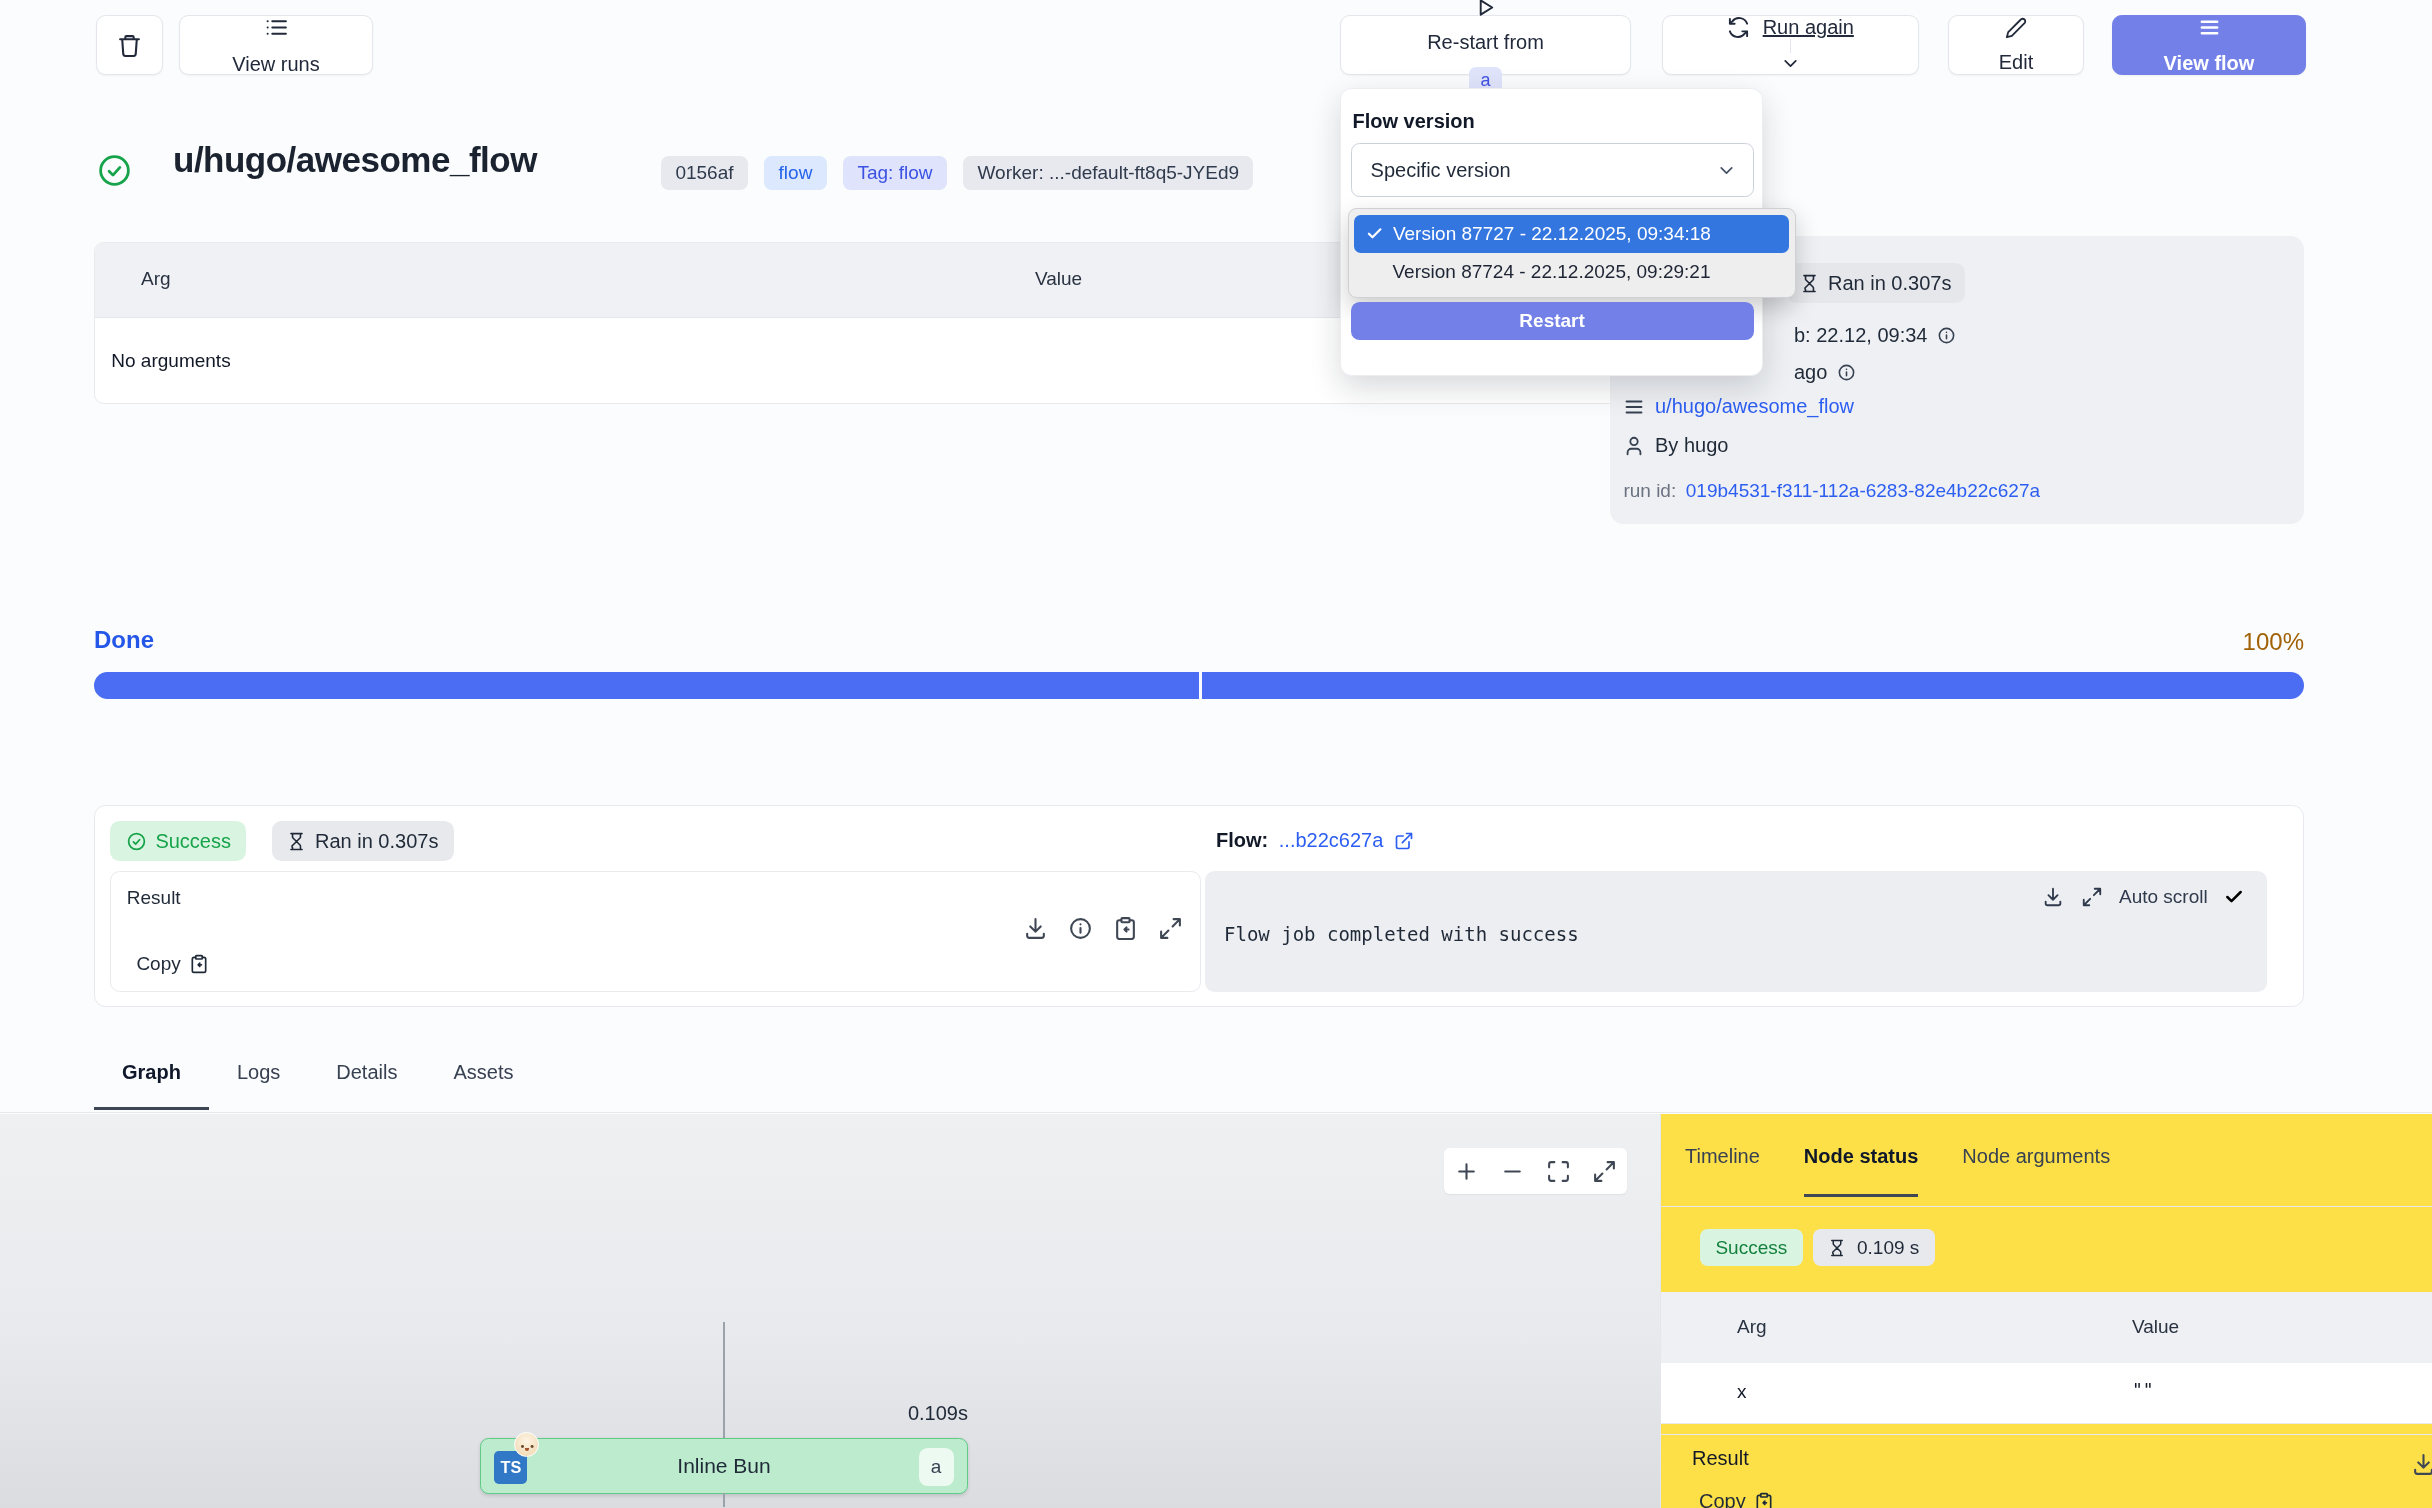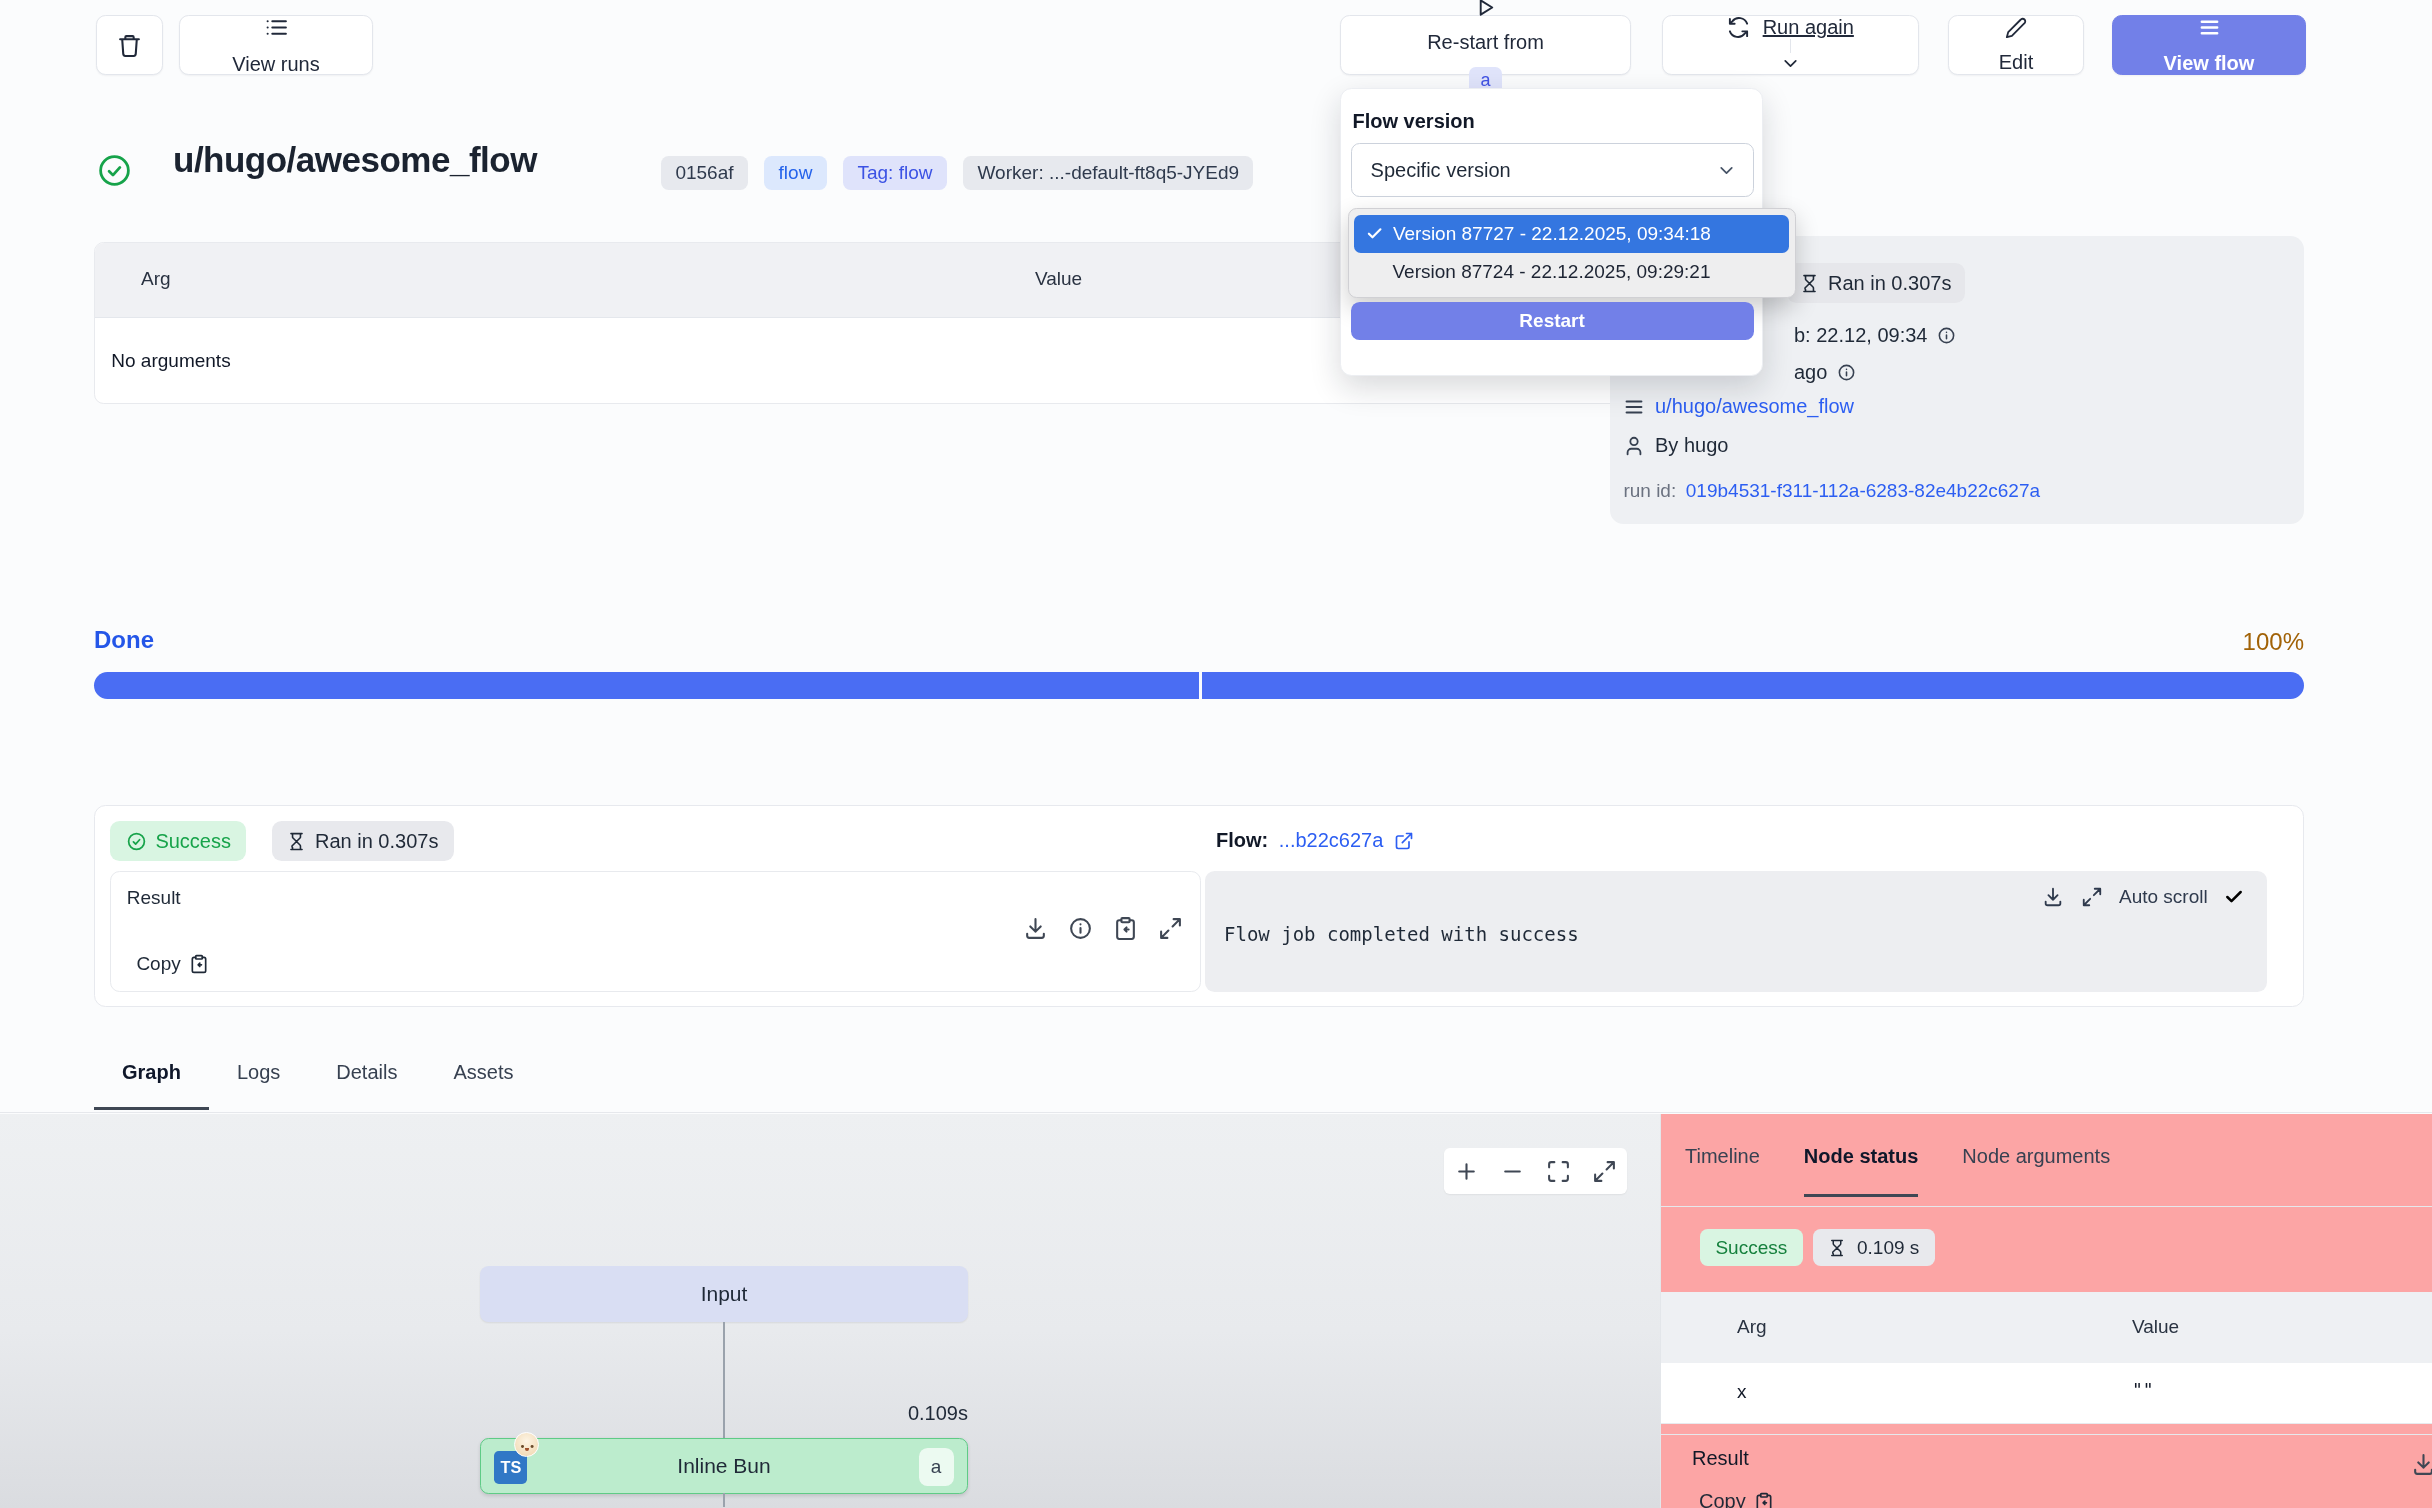--- a/index.html
+++ b/index.html
@@ -87,21 +87,21 @@
   #edge2 { top: 379px; height: 14.4px; }
   #node-duration { position: absolute; left: 893px; top: 288px; width: 75px; text-align: right; font-size: 20px; color: #1f2937; }
   #node-bun { position: absolute; left: 480px; top: 324px; width: 488px; height: 56px; background: #bceccd; border: 1.4px solid #5fcb86; border-radius: 8.6px; display: flex; align-items: center; justify-content: center; font-size: 21px; color: #1f2937; box-shadow: 0 1.9px 3.8px rgba(0,0,0,.12); cursor: pointer; }
   #node-bun .ts { position: absolute; left: 13.4px; top: 11.5px; width: 33px; height: 33px; background: #3178c6; border-radius: 4.8px; color: #fff; font-size: 16.3px; font-weight: 700; display: flex; align-items: center; justify-content: center; }
   #node-bun .bun-face { position: absolute; left: 33px; top: -6.7px; width: 25px; height: 25px; border-radius: 50%; background: radial-gradient(circle at 50% 35%, #fdf4e4 0%, #f3ddba 75%, #e4c493 100%); border: 1px solid #ffffff; }
   #node-bun .bun-face::before { content: ""; position: absolute; left: 5.8px; top: 11.5px; width: 2.9px; height: 2.9px; border-radius: 50%; background: #6b4b2a; box-shadow: 9.6px 0 0 #6b4b2a; }
   #node-bun .bun-face::after { content: ""; position: absolute; left: 9.6px; top: 14.4px; width: 4.8px; height: 2.9px; border-radius: 0 0 3.8px 3.8px; background: #a0522d; }
   #node-bun .a-pill { position: absolute; right: 13.4px; top: 8.6px; width: 35px; height: 38px; background: rgba(255,255,255,.72); border-radius: 8.6px; display: flex; align-items: center; justify-content: center; font-size: 19px; color: #374151; }
 
   
-  #node-panel { left: 1660px; top: 1114px; width: 772px; height: 394px; background: #fca5a5; border-left: 1px solid #e3e6ea; }
+  #node-panel { left: 1660px; top: 1114px; width: 772px; height: 394px; background: #fde047; border-left: 1px solid #e3e6ea; }
   #np-tabs { position: absolute; left: 24px; top: 31px; display: flex; gap: 44px; }
   #np-tabs .tab { font-size: 20px; color: #374151; padding-bottom: 26px; cursor: pointer; }
   #np-tabs .tab.active { font-weight: 700; color: #0f172a; border-bottom: 3.8px solid #3f4754; }
   #np-hairline { position: absolute; left: 0; top: 92px; width: 772px; height: 1px; background: #e6e8ec; }
   #np-success { position: absolute; left: 39px; top: 115px; height: 37px; padding: 0 15.4px; background: #d9f5e2; border-radius: 7.7px; color: #15803d; font-size: 19px; }
   #np-dur { position: absolute; left: 152px; top: 115px; height: 37px; padding: 0 15.4px; gap: 10.6px; background: #e8e9ed; border-radius: 7.7px; color: #1f2937; font-size: 19px; }
   #np-table-head { position: absolute; left: 0; top: 178px; width: 772px; height: 71px; background: #eef0f3; font-size: 19px; color: #293241; }
   #np-table-head .c1 { position: absolute; left: 76px; top: 24px; }
   #np-table-head .c2 { position: absolute; left: 471px; top: 24px; }
   #np-row { position: absolute; left: 0; top: 249px; width: 772px; height: 61px; background: #fff; border-bottom: 1px solid #e8eaee; font-size: 19px; color: #111827; }
@@ -336,23 +336,20 @@
         <svg class="ic" width="25" height="25" viewBox="0 0 24 24">
           <path d="M8 3H5a2 2 0 0 0-2 2v3M16 3h3a2 2 0 0 1 2 2v3M8 21H5a2 2 0 0 1-2-2v-3M16 21h3a2 2 0 0 0 2-2v-3"></path>
         </svg>
       </span>
     <span>
         <svg class="ic" width="25" height="25" viewBox="0 0 24 24">
           <path d="M15 3h6v6M9 21H3v-6M21 3l-7 7M3 21l7-7"></path>
         </svg>
       </span>
   </div>
-  <div id="node-input">
-    <span>Input</span>
-  </div>
   <div class="edge" id="edge1"></div>
   <div id="node-duration">0.109s</div>
   <div id="node-bun">
     <span class="ts">TS</span>
     <span class="bun-face"></span>
     <span>Inline Bun</span>
     <span class="a-pill">a</span>
   </div>
   <div class="edge" id="edge2"></div>
 </div>

